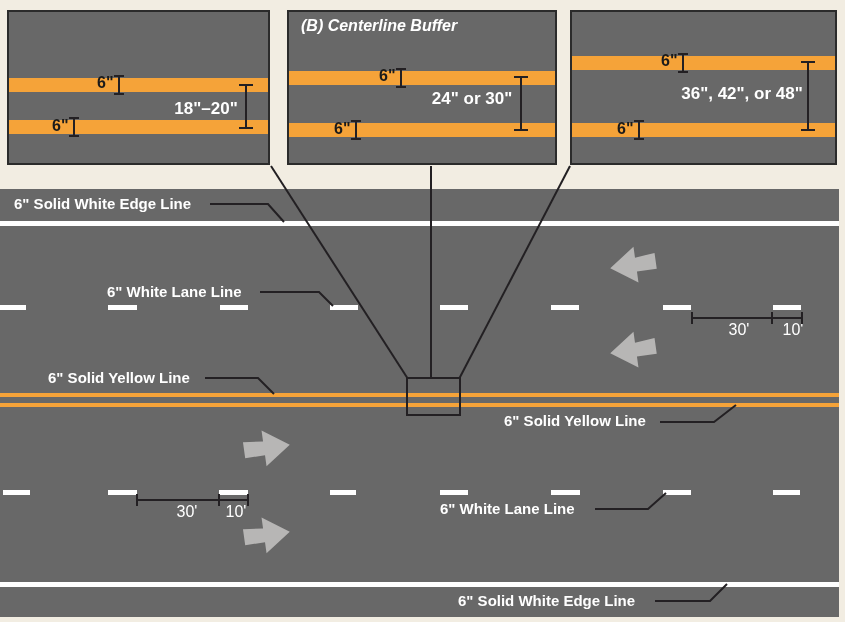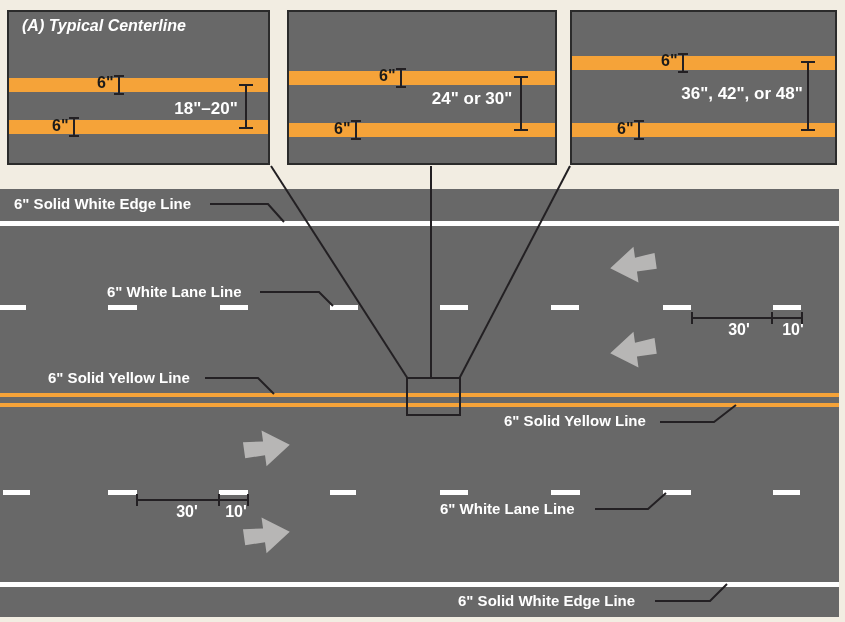--- a/index.html
+++ b/index.html
@@ -24,21 +24,21 @@
   .panel-b{left:287px;width:270px;}
   .panel-c{left:570px;width:267px;}
   .bar{background:var(--yellow);height:14px;}
   .bar-a{left:9px;width:259px;}
   .bar-b{left:289px;width:266px;}
   .bar-c{left:572px;width:263px;}
   .panel-title{color:var(--white);font-weight:bold;font-style:italic;font-size:16px;white-space:nowrap;}
   .gap-label{color:var(--white);font-weight:bold;font-size:17px;white-space:nowrap;transform:translateX(-50%);}
   .six-label{color:#1b1b1b;font-weight:bold;font-size:16px;white-space:nowrap;}
   .road-label{color:var(--white);font-weight:bold;font-size:15px;white-space:nowrap;}
-  .meas-label{color:var(--white);font-weight:bold;font-size:16px;white-space:nowrap;transform:translateX(-50%);}
+  .meas-label{color:var(--white);font-weight:normal;font-size:16px;white-space:nowrap;transform:translateX(-50%);}
   .hline{background:var(--white);height:5px;left:0;width:839px;}
   .yline{background:var(--yellow);height:4px;left:0;width:839px;}
   .dash{position:absolute;height:5px;background:var(--white);}
   svg.overlay{position:absolute;left:0;top:0;pointer-events:none;}
   .lead{stroke:var(--black);stroke-width:2;fill:none;}
   .ibeam{stroke:var(--black);stroke-width:2;fill:none;}
   .dbox{stroke:var(--black);stroke-width:2;fill:none;}
   .arrow{fill:var(--arrow);}
 </style>
 </head>
@@ -85,27 +85,27 @@
 
   <div class="abs meas-label" style="left:187px;top:503px;">30'</div>
   <div class="abs meas-label" style="left:236px;top:503px;">10'</div>
 
   <div class="abs panel panel-a"></div>
   <div class="abs panel panel-b"></div>
   <div class="abs panel panel-c"></div>
 
   <div class="abs bar bar-a" style="top:78px;"></div>
   <div class="abs bar bar-a" style="top:120px;"></div>
-  <div class="abs panel-title" style="left:22px;top:17px;">(A) Typical Centerline</div>
   <div class="abs six-label" style="left:97px;top:74px;">6"</div>
   <div class="abs six-label" style="left:52px;top:117px;">6"</div>
   <div class="abs gap-label" style="left:206px;top:99px;">18"–20"</div>
 
   <div class="abs bar bar-b" style="top:71px;"></div>
   <div class="abs bar bar-b" style="top:123px;"></div>
+  <div class="abs panel-title" style="left:301px;top:17px;">(B) Centerline Buffer</div>
   <div class="abs six-label" style="left:379px;top:67px;">6"</div>
   <div class="abs six-label" style="left:334px;top:120px;">6"</div>
   <div class="abs gap-label" style="left:472px;top:89px;">24" or 30"</div>
 
   <div class="abs bar bar-c" style="top:56px;"></div>
   <div class="abs bar bar-c" style="top:123px;"></div>
   <div class="abs six-label" style="left:661px;top:52px;">6"</div>
   <div class="abs six-label" style="left:617px;top:120px;">6"</div>
   <div class="abs gap-label" style="left:742px;top:84px;">36", 42", or 48"</div>
 

